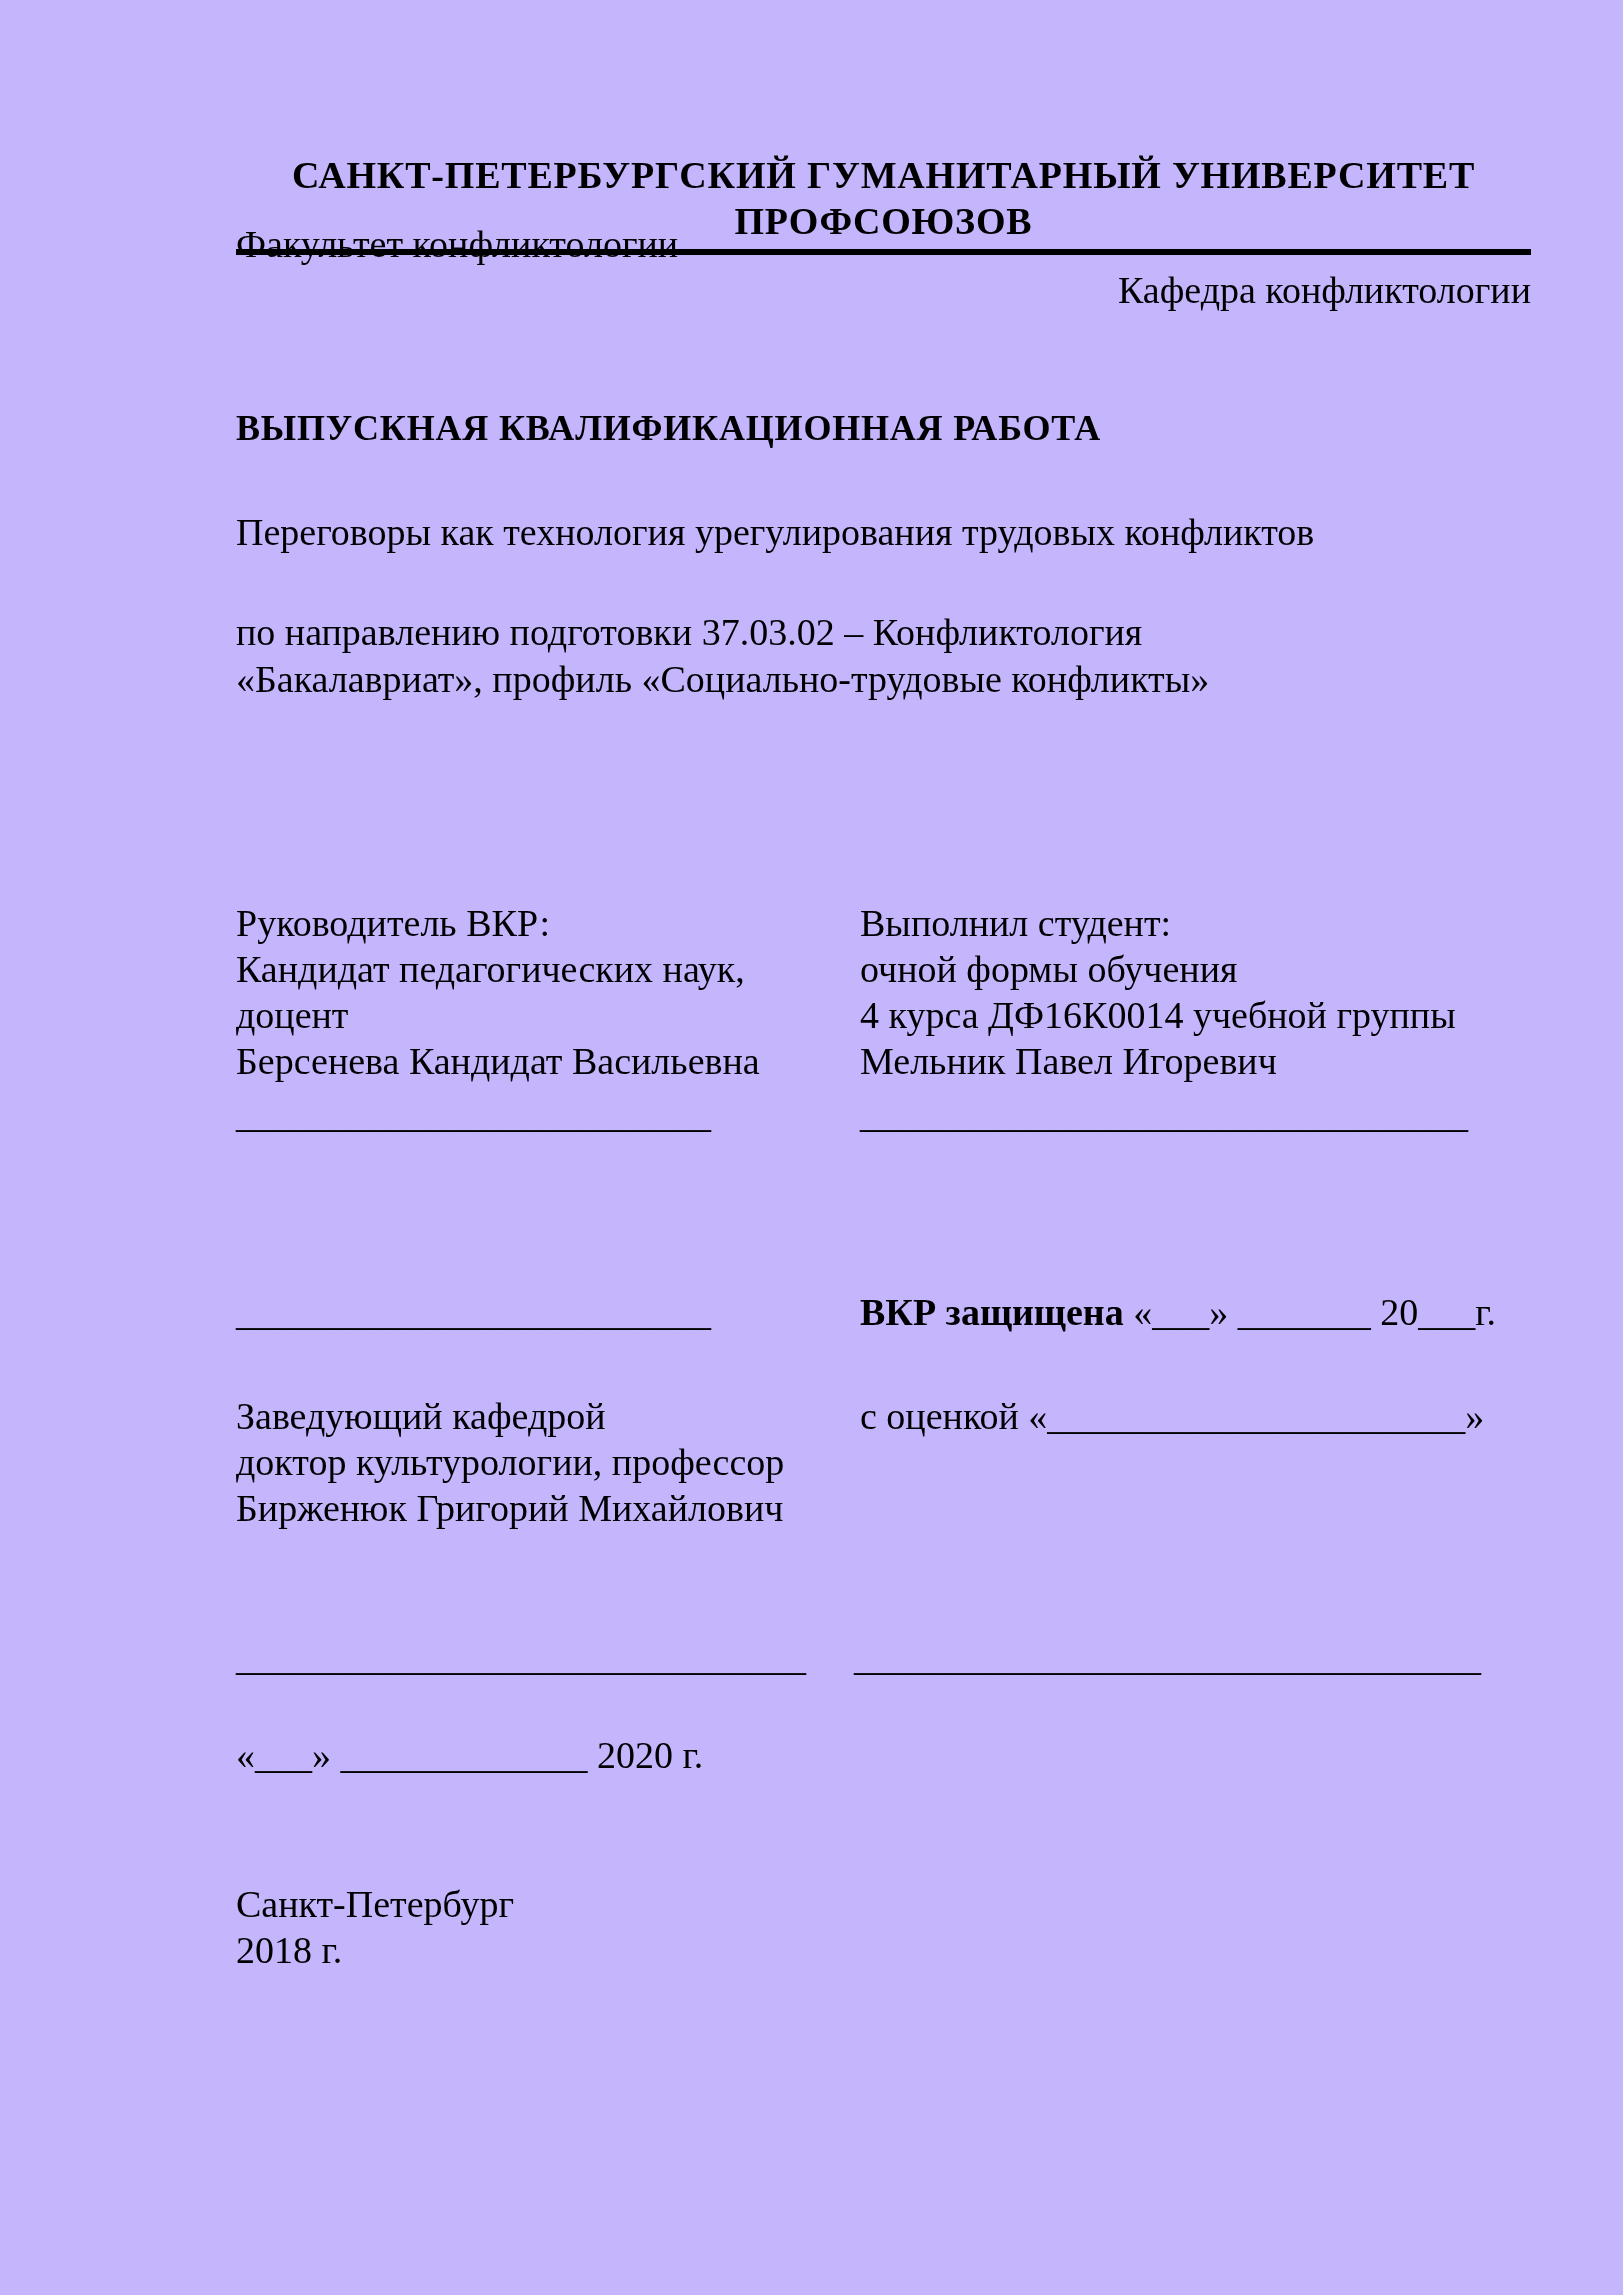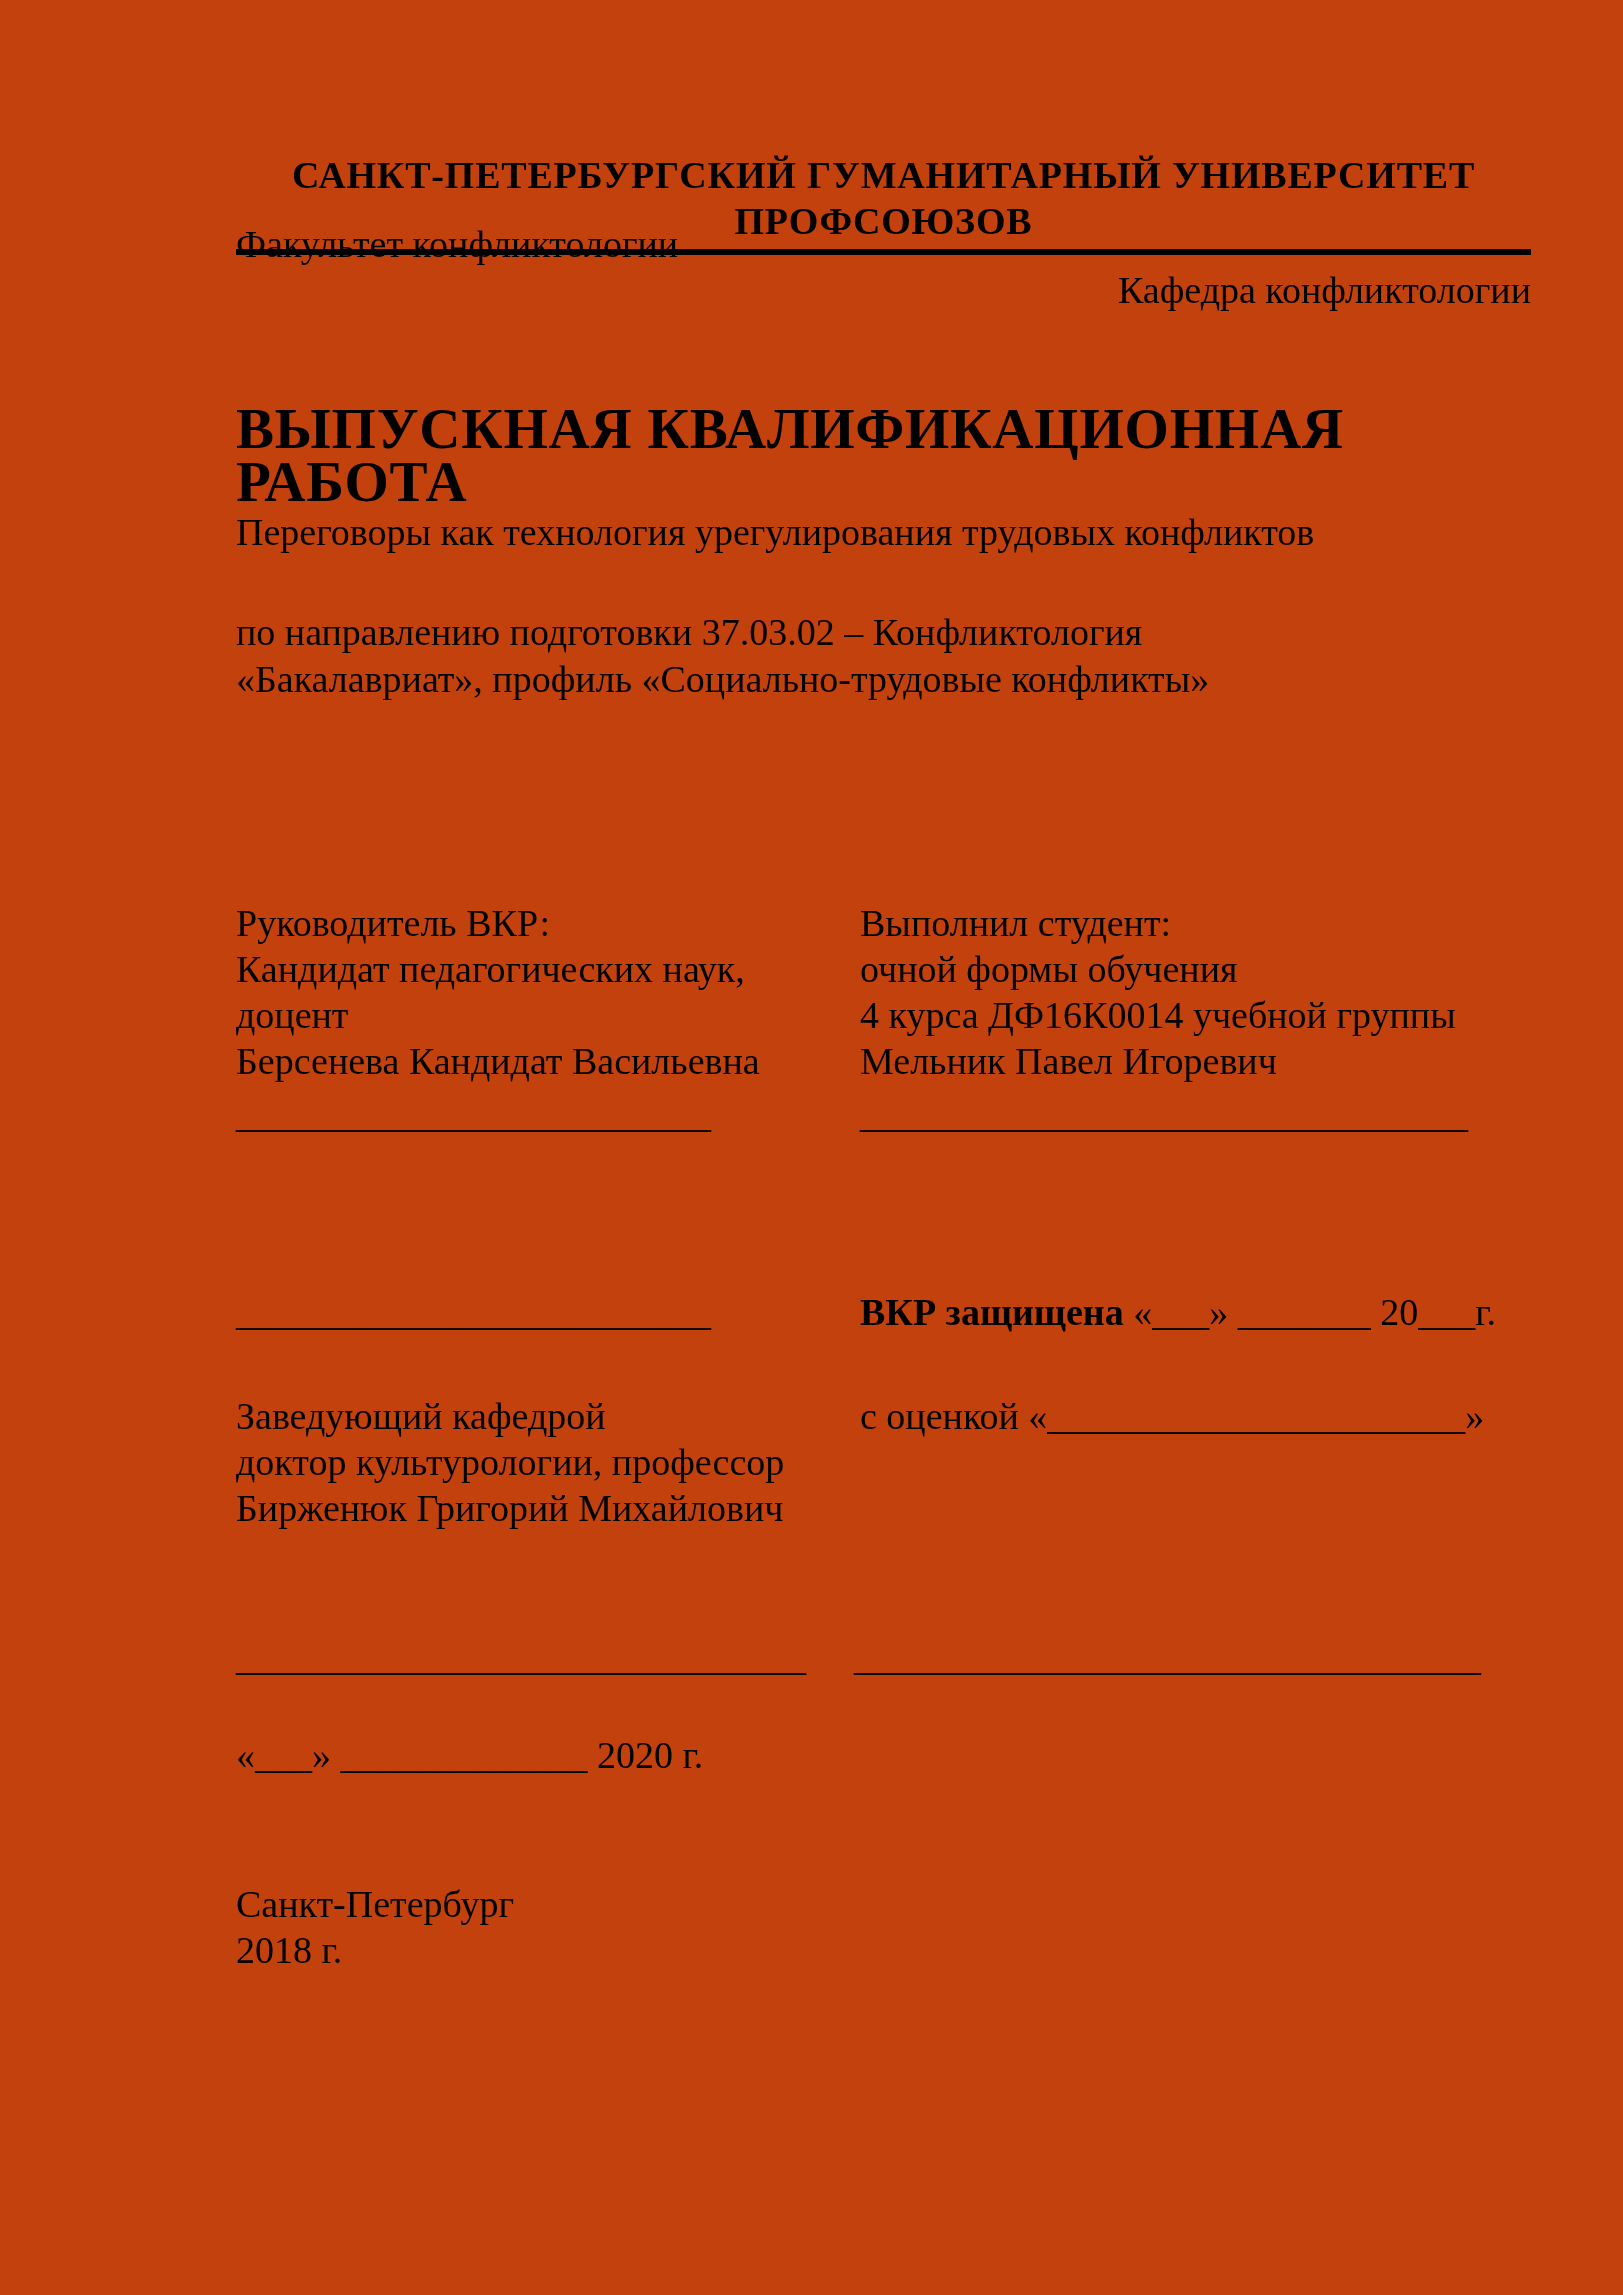--- a/index.html
+++ b/index.html
@@ -4,21 +4,21 @@
 <style>
   html, body {
     margin: 0;
     padding: 0;
     background: #ffffff;
   }
   .page {
     position: relative;
     width: 1623px;
     height: 2295px;
-    background: #c2410c;
+    background: #c4b5fd;
     color: #000000;
     font-family: "Liberation Serif", "DejaVu Serif", serif;
     font-size: 38px;
     line-height: 46px;
     overflow: hidden;
   }
   .abs { position: absolute; }
   .block { left: 236px; width: 1295px; }
   .center { }
   .right { text-align: right; }
@@ -28,21 +28,21 @@
     font-weight: bold;
     text-align: center;
     border-bottom: 6.3px solid #000;
     padding-bottom: 4.7px;
     letter-spacing: 0.8px;
   }
   .faculty { top: 221px; }
   .department { top: 267px; }
   .main-title {
     top: 402px;
-    font-size: 57px;
+    font-size: 36px;
     line-height: 53px;
     font-weight: bold;
     letter-spacing: 0.8px;
   }
   .thesis-title {
     top: 509px;
     font-weight: normal;
   }
   .program { top: 609px; line-height: 47px; }
   .col-left  { left: 236px;  width: 620px; }

